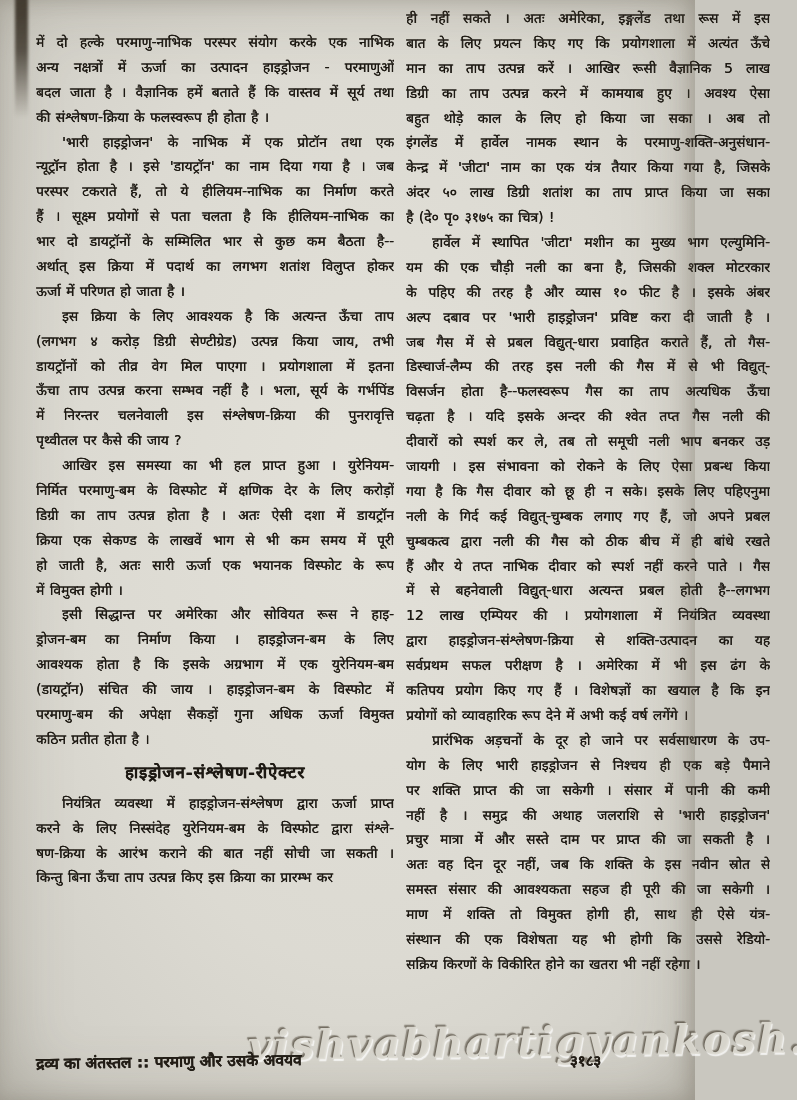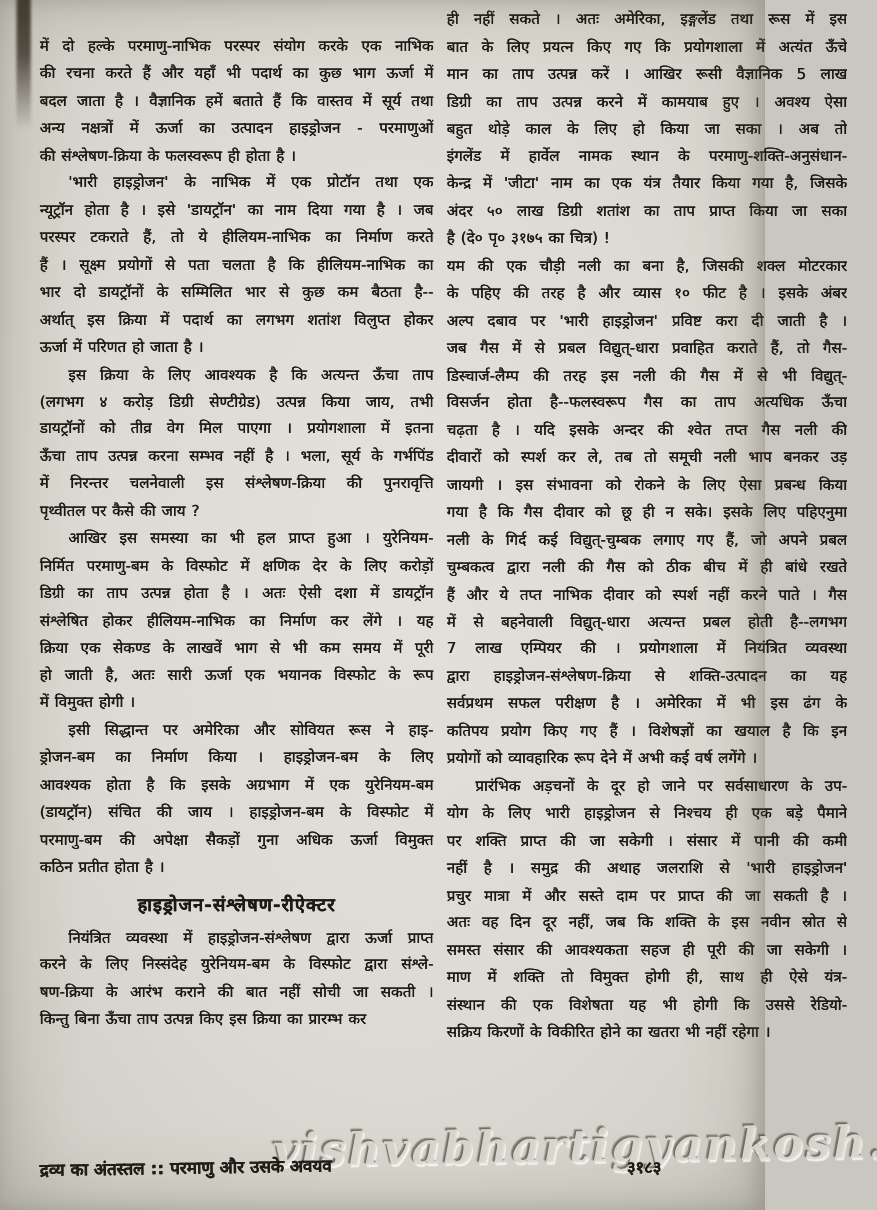--- a/index.html
+++ b/index.html
@@ -61,23 +61,22 @@
   }
 </style>
 </head>
 <body>
 
 <div class="page">
   <div class="binding-shadow"></div>
   <div class="col col-left" id="col-left">
       <div class="para">
         <div class="line first">में दो हल्के परमाणु-नाभिक परस्पर संयोग करके एक नाभिक</div>
-        <div class="line">की रचना करते हैं और यहाँ भी पदार्थ का कुछ भाग ऊर्जा में</div>
+        <div class="line">अन्य नक्षत्रों में ऊर्जा का उत्पादन हाइड्रोजन - परमाणुओं</div>
         <div class="line">बदल जाता है । वैज्ञानिक हमें बताते हैं कि वास्तव में सूर्य तथा</div>
-        <div class="line">अन्य नक्षत्रों में ऊर्जा का उत्पादन हाइड्रोजन - परमाणुओं</div>
         <div class="line end">की संश्लेषण-क्रिया के फलस्वरूप ही होता है ।</div>
       </div>
       <div class="para indent">
         <div class="line first">'भारी हाइड्रोजन' के नाभिक में एक प्रोटॉन तथा एक</div>
         <div class="line">न्यूट्रॉन होता है । इसे 'डायट्रॉन' का नाम दिया गया है । जब</div>
         <div class="line">परस्पर टकराते हैं, तो ये हीलियम-नाभिक का निर्माण करते</div>
         <div class="line">हैं । सूक्ष्म प्रयोगों से पता चलता है कि हीलियम-नाभिक का</div>
         <div class="line">भार दो डायट्रॉनों के सम्मिलित भार से कुछ कम बैठता है--</div>
         <div class="line">अर्थात् इस क्रिया में पदार्थ का लगभग शतांश विलुप्त होकर</div>
         <div class="line end">ऊर्जा में परिणत हो जाता है ।</div>
@@ -87,21 +86,20 @@
         <div class="line">(लगभग ४ करोड़ डिग्री सेण्टीग्रेड) उत्पन्न किया जाय, तभी</div>
         <div class="line">डायट्रॉनों को तीव्र वेग मिल पाएगा । प्रयोगशाला में इतना</div>
         <div class="line">ऊँचा ताप उत्पन्न करना सम्भव नहीं है । भला, सूर्य के गर्भपिंड</div>
         <div class="line">में निरन्तर चलनेवाली इस संश्लेषण-क्रिया की पुनरावृत्ति</div>
         <div class="line end">पृथ्वीतल पर कैसे की जाय ?</div>
       </div>
       <div class="para indent">
         <div class="line first">आखिर इस समस्या का भी हल प्राप्त हुआ । युरेनियम-</div>
         <div class="line">निर्मित परमाणु-बम के विस्फोट में क्षणिक देर के लिए करोड़ों</div>
         <div class="line">डिग्री का ताप उत्पन्न होता है । अतः ऐसी दशा में डायट्रॉन</div>
-        <div class="line">संश्लेषित होकर हीलियम-नाभिक का निर्माण कर लेंगे । यह</div>
         <div class="line">क्रिया एक सेकण्ड के लाखवें भाग से भी कम समय में पूरी</div>
         <div class="line">हो जाती है, अतः सारी ऊर्जा एक भयानक विस्फोट के रूप</div>
         <div class="line end">में विमुक्त होगी ।</div>
       </div>
       <div class="para indent">
         <div class="line first">इसी सिद्धान्त पर अमेरिका और सोवियत रूस ने हाइ-</div>
         <div class="line">ड्रोजन-बम का निर्माण किया । हाइड्रोजन-बम के लिए</div>
         <div class="line">आवश्यक होता है कि इसके अग्रभाग में एक युरेनियम-बम</div>
         <div class="line">(डायट्रॉन) संचित की जाय । हाइड्रोजन-बम के विस्फोट में</div>
         <div class="line">परमाणु-बम की अपेक्षा सैकड़ों गुना अधिक ऊर्जा विमुक्त</div>
@@ -123,35 +121,36 @@
         <div class="line">बात के लिए प्रयत्न किए गए कि  प्रयोगशाला में अत्यंत ऊँचे</div>
         <div class="line">मान का ताप उत्पन्न करें । आखिर रूसी वैज्ञानिक 5 लाख</div>
         <div class="line">डिग्री का ताप  उत्पन्न करने  में  कामयाब हुए ।  अवश्य ऐसा</div>
         <div class="line">बहुत  थोड़े  काल  के  लिए  हो  किया  जा  सका ।  अब  तो</div>
         <div class="line">इंगलेंड  में हार्वेल नामक स्थान के परमाणु-शक्ति-अनुसंधान-</div>
         <div class="line">केन्द्र में 'जीटा' नाम का एक यंत्र तैयार किया गया है, जिसके</div>
         <div class="line">अंदर ५० लाख डिग्री शतांश का ताप प्राप्त किया जा सका</div>
         <div class="line end">है (दे० पृ० ३१७५ का चित्र) !</div>
       </div>
       <div class="para indent">
+        <div class="line first">हार्वेल में स्थापित 'जीटा' मशीन का मुख्य भाग एल्युमिनि-</div>
         <div class="line">यम की एक चौड़ी नली का बना है, जिसकी शक्ल मोटरकार</div>
         <div class="line">के पहिए की तरह  है  और व्यास १० फीट है ।  इसके अंबर</div>
         <div class="line">अल्प दबाव पर 'भारी हाइड्रोजन' प्रविष्ट करा दी जाती है ।</div>
         <div class="line">जब गैस में से प्रबल विद्युत्-धारा प्रवाहित कराते हैं, तो गैस-</div>
         <div class="line">डिस्चार्ज-लैम्प की तरह इस नली की गैस में से भी  विद्युत्-</div>
         <div class="line">विसर्जन होता  है--फलस्वरूप गैस का ताप  अत्यधिक ऊँचा</div>
         <div class="line">चढ़ता  है ।  यदि  इसके  अन्दर  की  श्वेत तप्त गैस  नली  की</div>
         <div class="line">दीवारों को स्पर्श कर ले, तब तो समूची नली भाप बनकर उड़</div>
         <div class="line">जायगी ।  इस संभावना को रोकने के लिए ऐसा प्रबन्ध किया</div>
         <div class="line">गया है कि गैस दीवार को छू ही न सके। इसके लिए पहिएनुमा</div>
         <div class="line">नली के गिर्द कई विद्युत्-चुम्बक लगाए गए हैं, जो अपने प्रबल</div>
         <div class="line">चुम्बकत्व द्वारा नली की गैस को ठीक  बीच  में  ही  बांधे रखते</div>
         <div class="line">हैं और ये तप्त नाभिक दीवार को स्पर्श नहीं करने पाते । गैस</div>
         <div class="line">में से बहनेवाली विद्युत्-धारा अत्यन्त प्रबल  होती है--लगभग</div>
-        <div class="line">7  लाख  एम्पियर  की ।  प्रयोगशाला  में  नियंत्रित  व्यवस्था</div>
+        <div class="line">12  लाख  एम्पियर  की ।  प्रयोगशाला  में  नियंत्रित  व्यवस्था</div>
         <div class="line">द्वारा  हाइड्रोजन-संश्लेषण-क्रिया  से शक्ति-उत्पादन  का यह</div>
         <div class="line">सर्वप्रथम  सफल  परीक्षण  है ।  अमेरिका  में  भी  इस  ढंग  के</div>
         <div class="line">कतिपय प्रयोग किए गए हैं ।  विशेषज्ञों का खयाल है कि इन</div>
         <div class="line end">प्रयोगों को व्यावहारिक रूप देने में अभी कई वर्ष लगेंगे ।</div>
       </div>
       <div class="para indent">
         <div class="line first">प्रारंभिक अड़चनों के दूर हो  जाने पर सर्वसाधारण के उप-</div>
         <div class="line">योग के लिए भारी हाइड्रोजन से निश्चय  ही एक बड़े पैमाने</div>
         <div class="line">पर शक्ति प्राप्त  की जा सकेगी ।  संसार में  पानी  की  कमी</div>
         <div class="line">नहीं है ।  समुद्र  की अथाह जलराशि  से 'भारी  हाइड्रोजन'</div>

